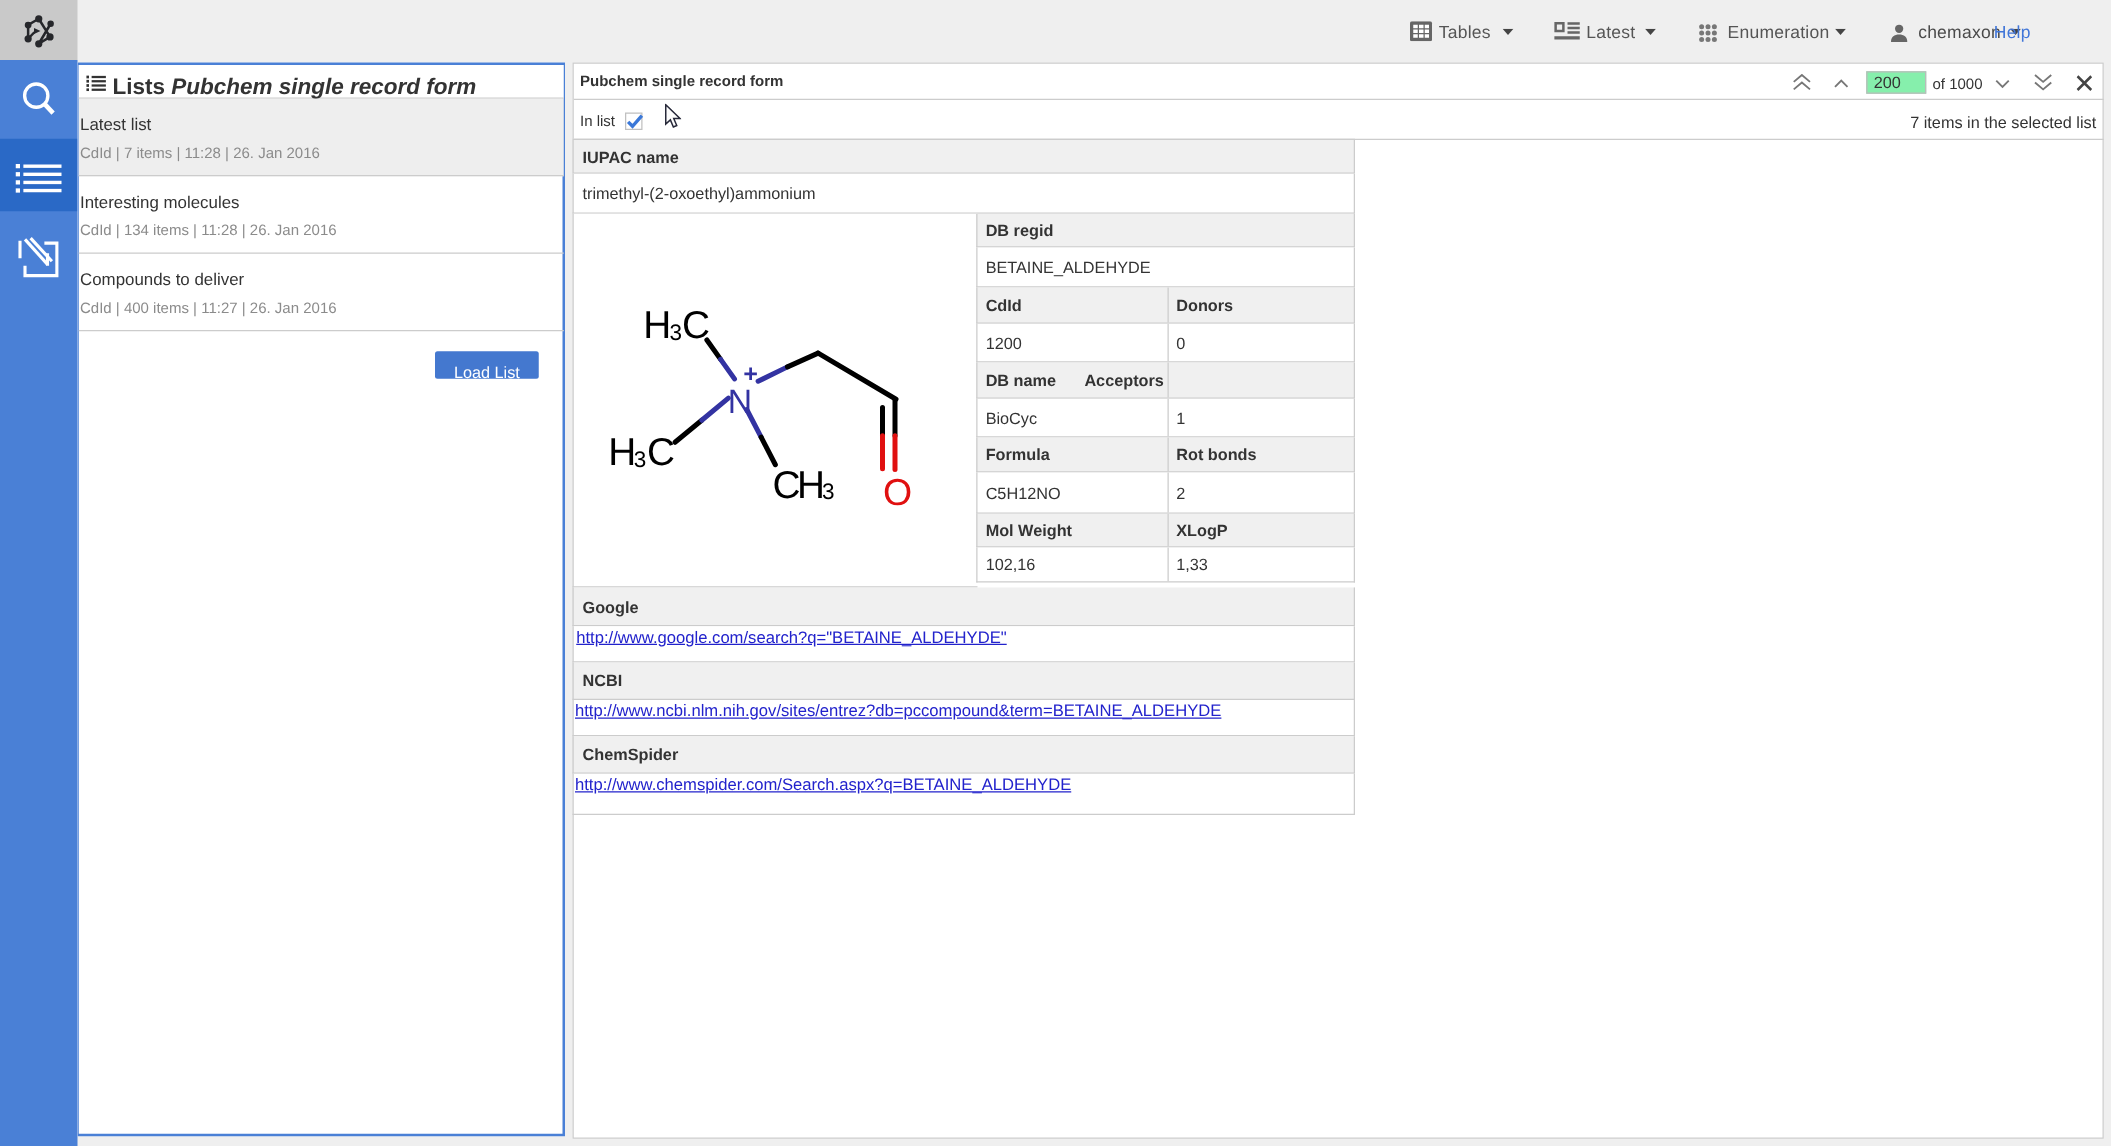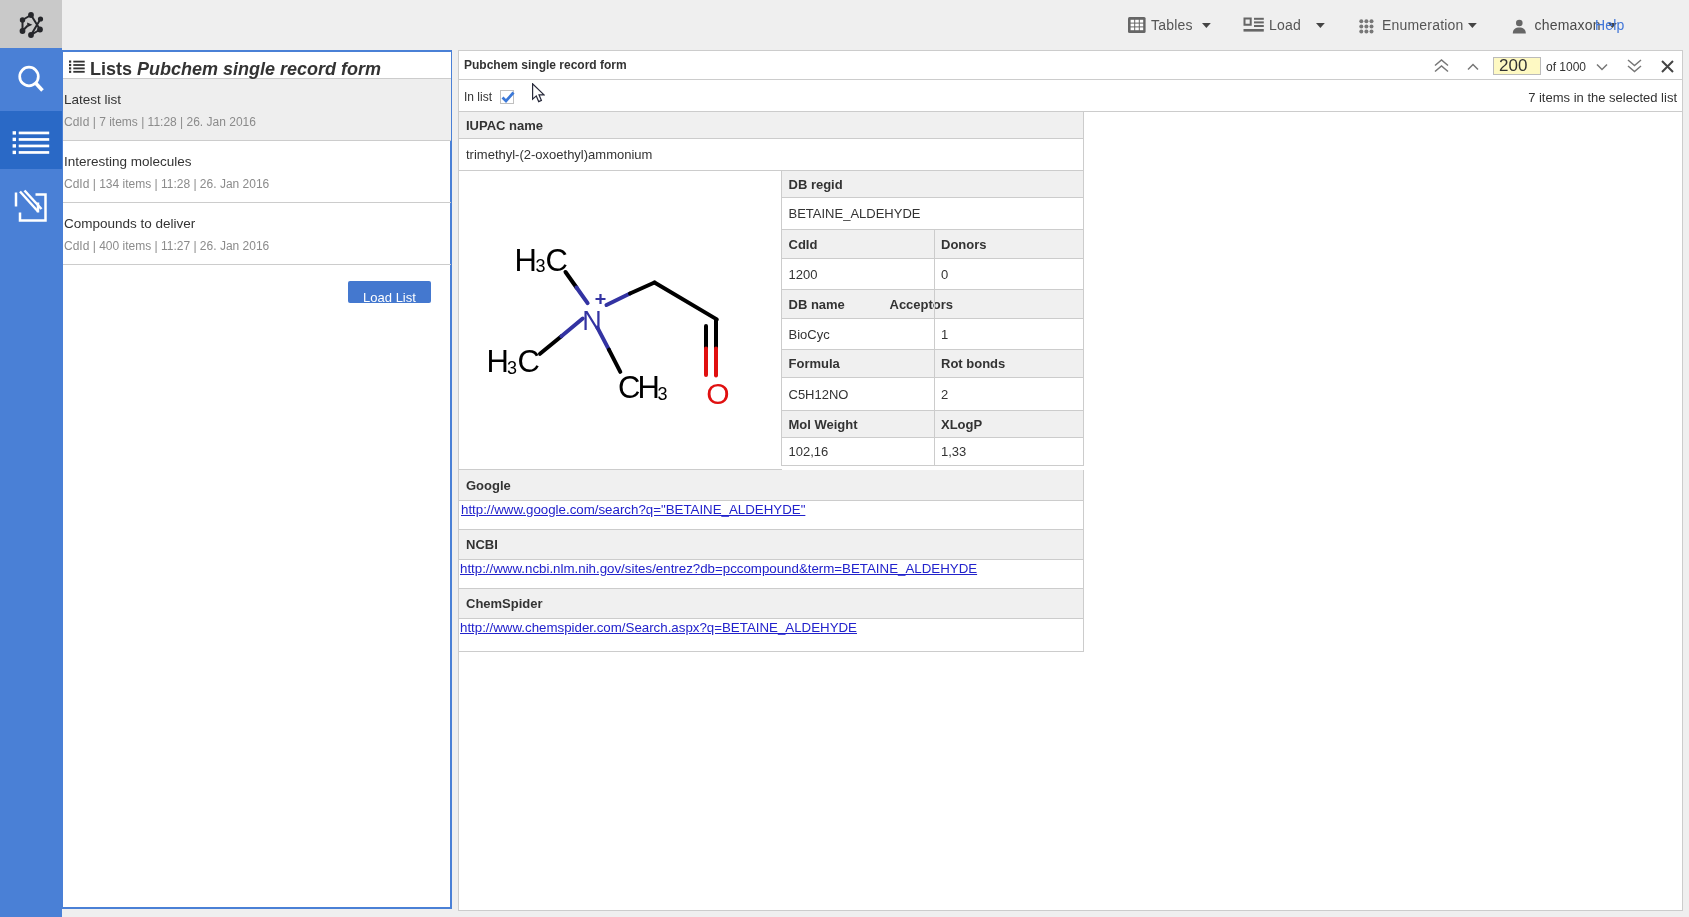--- a/index.html
+++ b/index.html
@@ -90,21 +90,21 @@
   </svg>
 <svg class="abs" style="left:1242.5px; top:17px;" width="22" height="16" viewBox="0 0 22 16">
  <g fill="#666">
   <path d="M0.5 0.5 H8.7 V8.7 H0.5 Z M2.5 2.5 V6.7 H6.7 V2.5 Z" fill-rule="evenodd"></path>
   <rect x="11" y="0.8" width="9.8" height="2"></rect>
   <rect x="11" y="4.4" width="9.8" height="2"></rect>
   <rect x="11" y="8" width="9.8" height="2"></rect>
   <rect x="0.5" y="12" width="20.3" height="2.6"></rect>
  </g>
 </svg>
-<div class="abs menutext" style="left:1269px;">Load</div>
+<div class="abs menutext" style="left:1269px;">Latest</div>
 <svg class="abs" style="left:1316px; top:22.5px;" width="10" height="6">
     <polygon points="0,0 8.8,0 4.4,5" fill="#444"></polygon>
   </svg>
 <svg class="abs" style="left:1359px; top:19px;" width="16" height="15" viewBox="0 0 16 15">
  <g fill="#777">
   <circle cx="2.3" cy="2.3" r="2"></circle>
       <circle cx="7.4" cy="2.3" r="2"></circle>
       <circle cx="12.5" cy="2.3" r="2"></circle>
   <circle cx="2.3" cy="7.4" r="2"></circle>
       <circle cx="7.4" cy="7.4" r="2"></circle>
@@ -172,21 +172,21 @@
 
 <svg class="abs" style="left:1434px; top:59px;" width="16" height="14" viewBox="0 0 16 14">
  <g stroke="#777" stroke-width="1.5" fill="none">
   <path d="M1 6.5 L7.5 1 L14 6.5"></path>
       <path d="M1 12.5 L7.5 7 L14 12.5"></path>
  </g>
 </svg>
 <svg class="abs" style="left:1467px; top:62.5px;" width="13" height="8" viewBox="0 0 13 8">
  <path d="M1 6.5 L6 1.5 L11 6.5" stroke="#777" stroke-width="1.5" fill="none"></path>
 </svg>
-<div class="abs" style="left:1493px; top:57px; width:48px; height:18px; background:#fef9c3; border:1px solid #bbb; font-size:17px; color:#333; line-height:16px; padding-left:5px;">200</div>
+<div class="abs" style="left:1493px; top:57px; width:48px; height:18px; background:#86efac; border:1px solid #bbb; font-size:13px; color:#333; line-height:16px; padding-left:5px;">200</div>
 <div class="abs" style="left:1546px; top:59.5px; font-size:12px; color:#333;">of 1000</div>
 <svg class="abs" style="left:1596px; top:62.5px;" width="13" height="8" viewBox="0 0 13 8">
  <path d="M1 1.5 L6 6.5 L11 1.5" stroke="#777" stroke-width="1.5" fill="none"></path>
 </svg>
 <svg class="abs" style="left:1627px; top:59px;" width="16" height="14" viewBox="0 0 16 14">
  <g stroke="#777" stroke-width="1.5" fill="none">
   <path d="M1 1 L7.5 6.5 L14 1"></path>
       <path d="M1 7 L7.5 12.5 L14 7"></path>
  </g>
 </svg>
@@ -212,21 +212,21 @@
 <div class="abs row hrow" style="left:780.5px; top:230px; width:303.5px; height:29px;">
     <div class="cellL ct hd">CdId</div>
     <div class="ct hd" style="margin-left:152.5px;">Donors</div>
   </div>
 <div class="abs row" style="left:780.5px; top:259px; width:303.5px; height:31px;">
     <div class="cellL ct">1200</div>
     <div class="ct" style="margin-left:152.5px;">0</div>
   </div>
 <div class="abs row hrow" style="left:780.5px; top:290px; width:303.5px; height:29px;">
     <div class="cellL ct hd">DB name</div>
-    <div class="ct hd" style="margin-left:101px;">Acceptors</div>
+    <div class="ct hd" style="margin-left:79px;">Acceptors</div>
   </div>
 <div class="abs row" style="left:780.5px; top:319px; width:303.5px; height:31px;">
     <div class="cellL ct">BioCyc</div>
     <div class="ct" style="margin-left:152.5px;">1</div>
   </div>
 <div class="abs row hrow" style="left:780.5px; top:350px; width:303.5px; height:28px;">
     <div class="cellL ct hd">Formula</div>
     <div class="ct hd" style="margin-left:152.5px;">Rot bonds</div>
   </div>
 <div class="abs row" style="left:780.5px; top:378px; width:303.5px; height:33px;">

